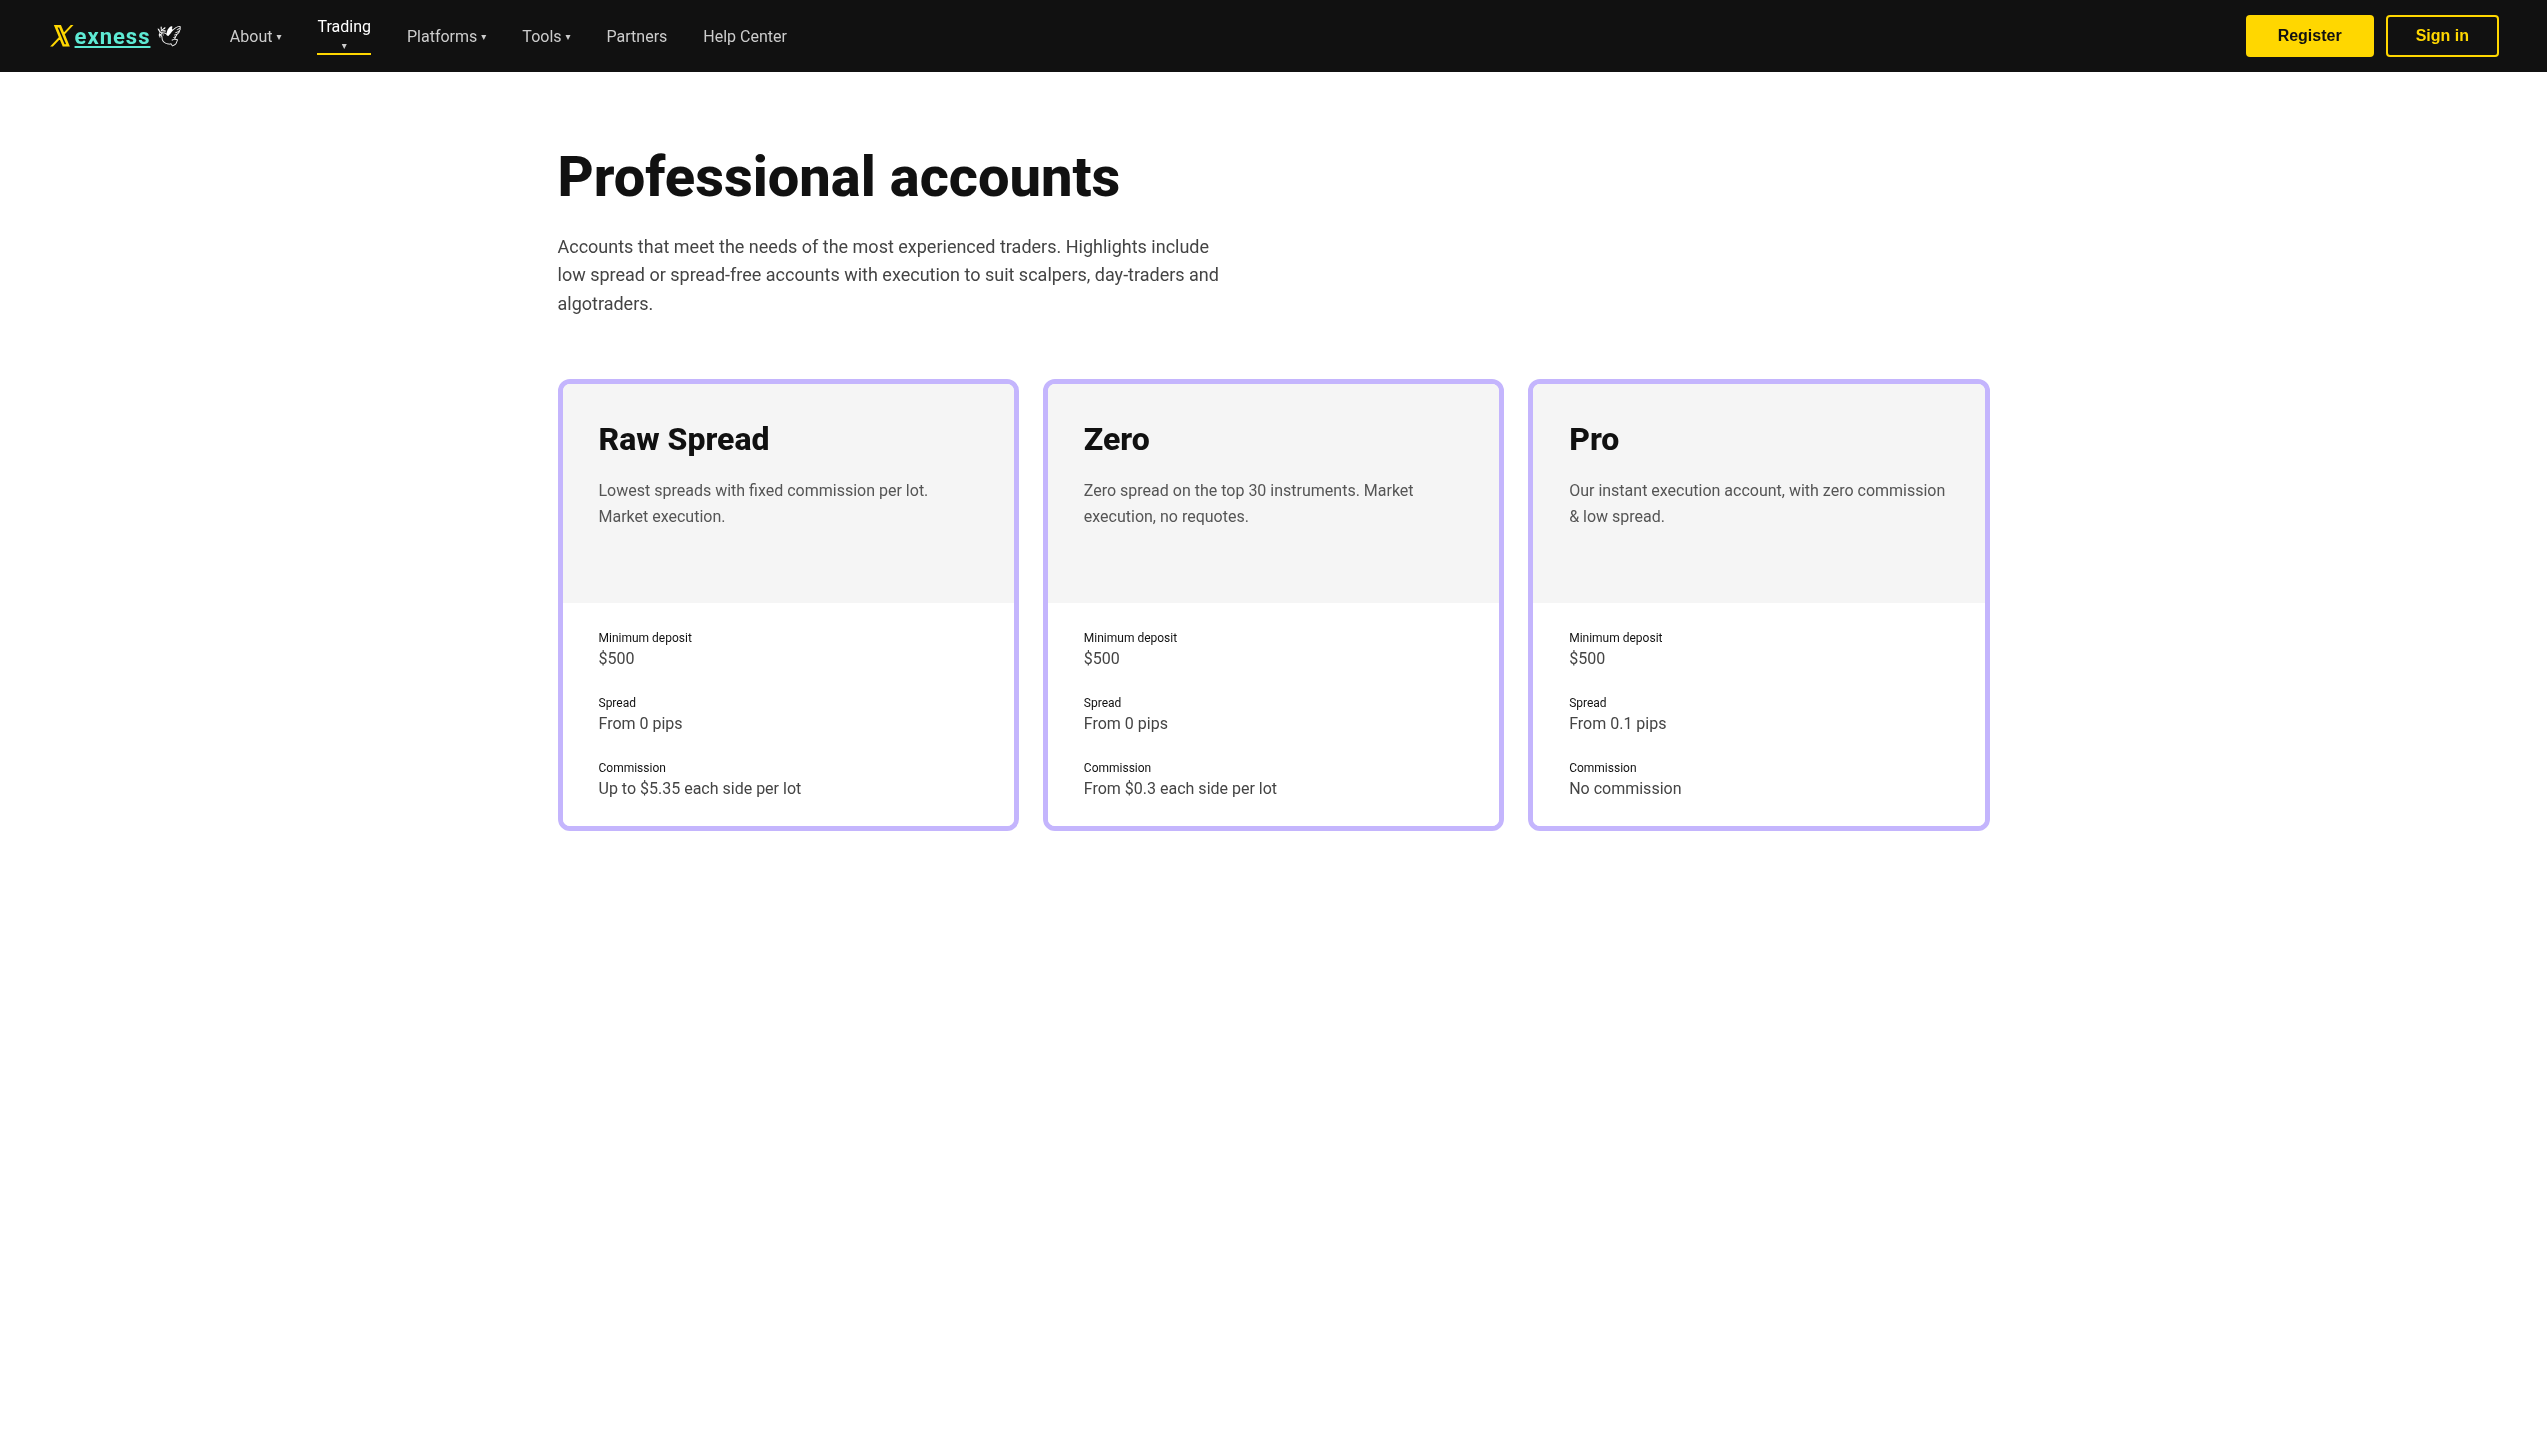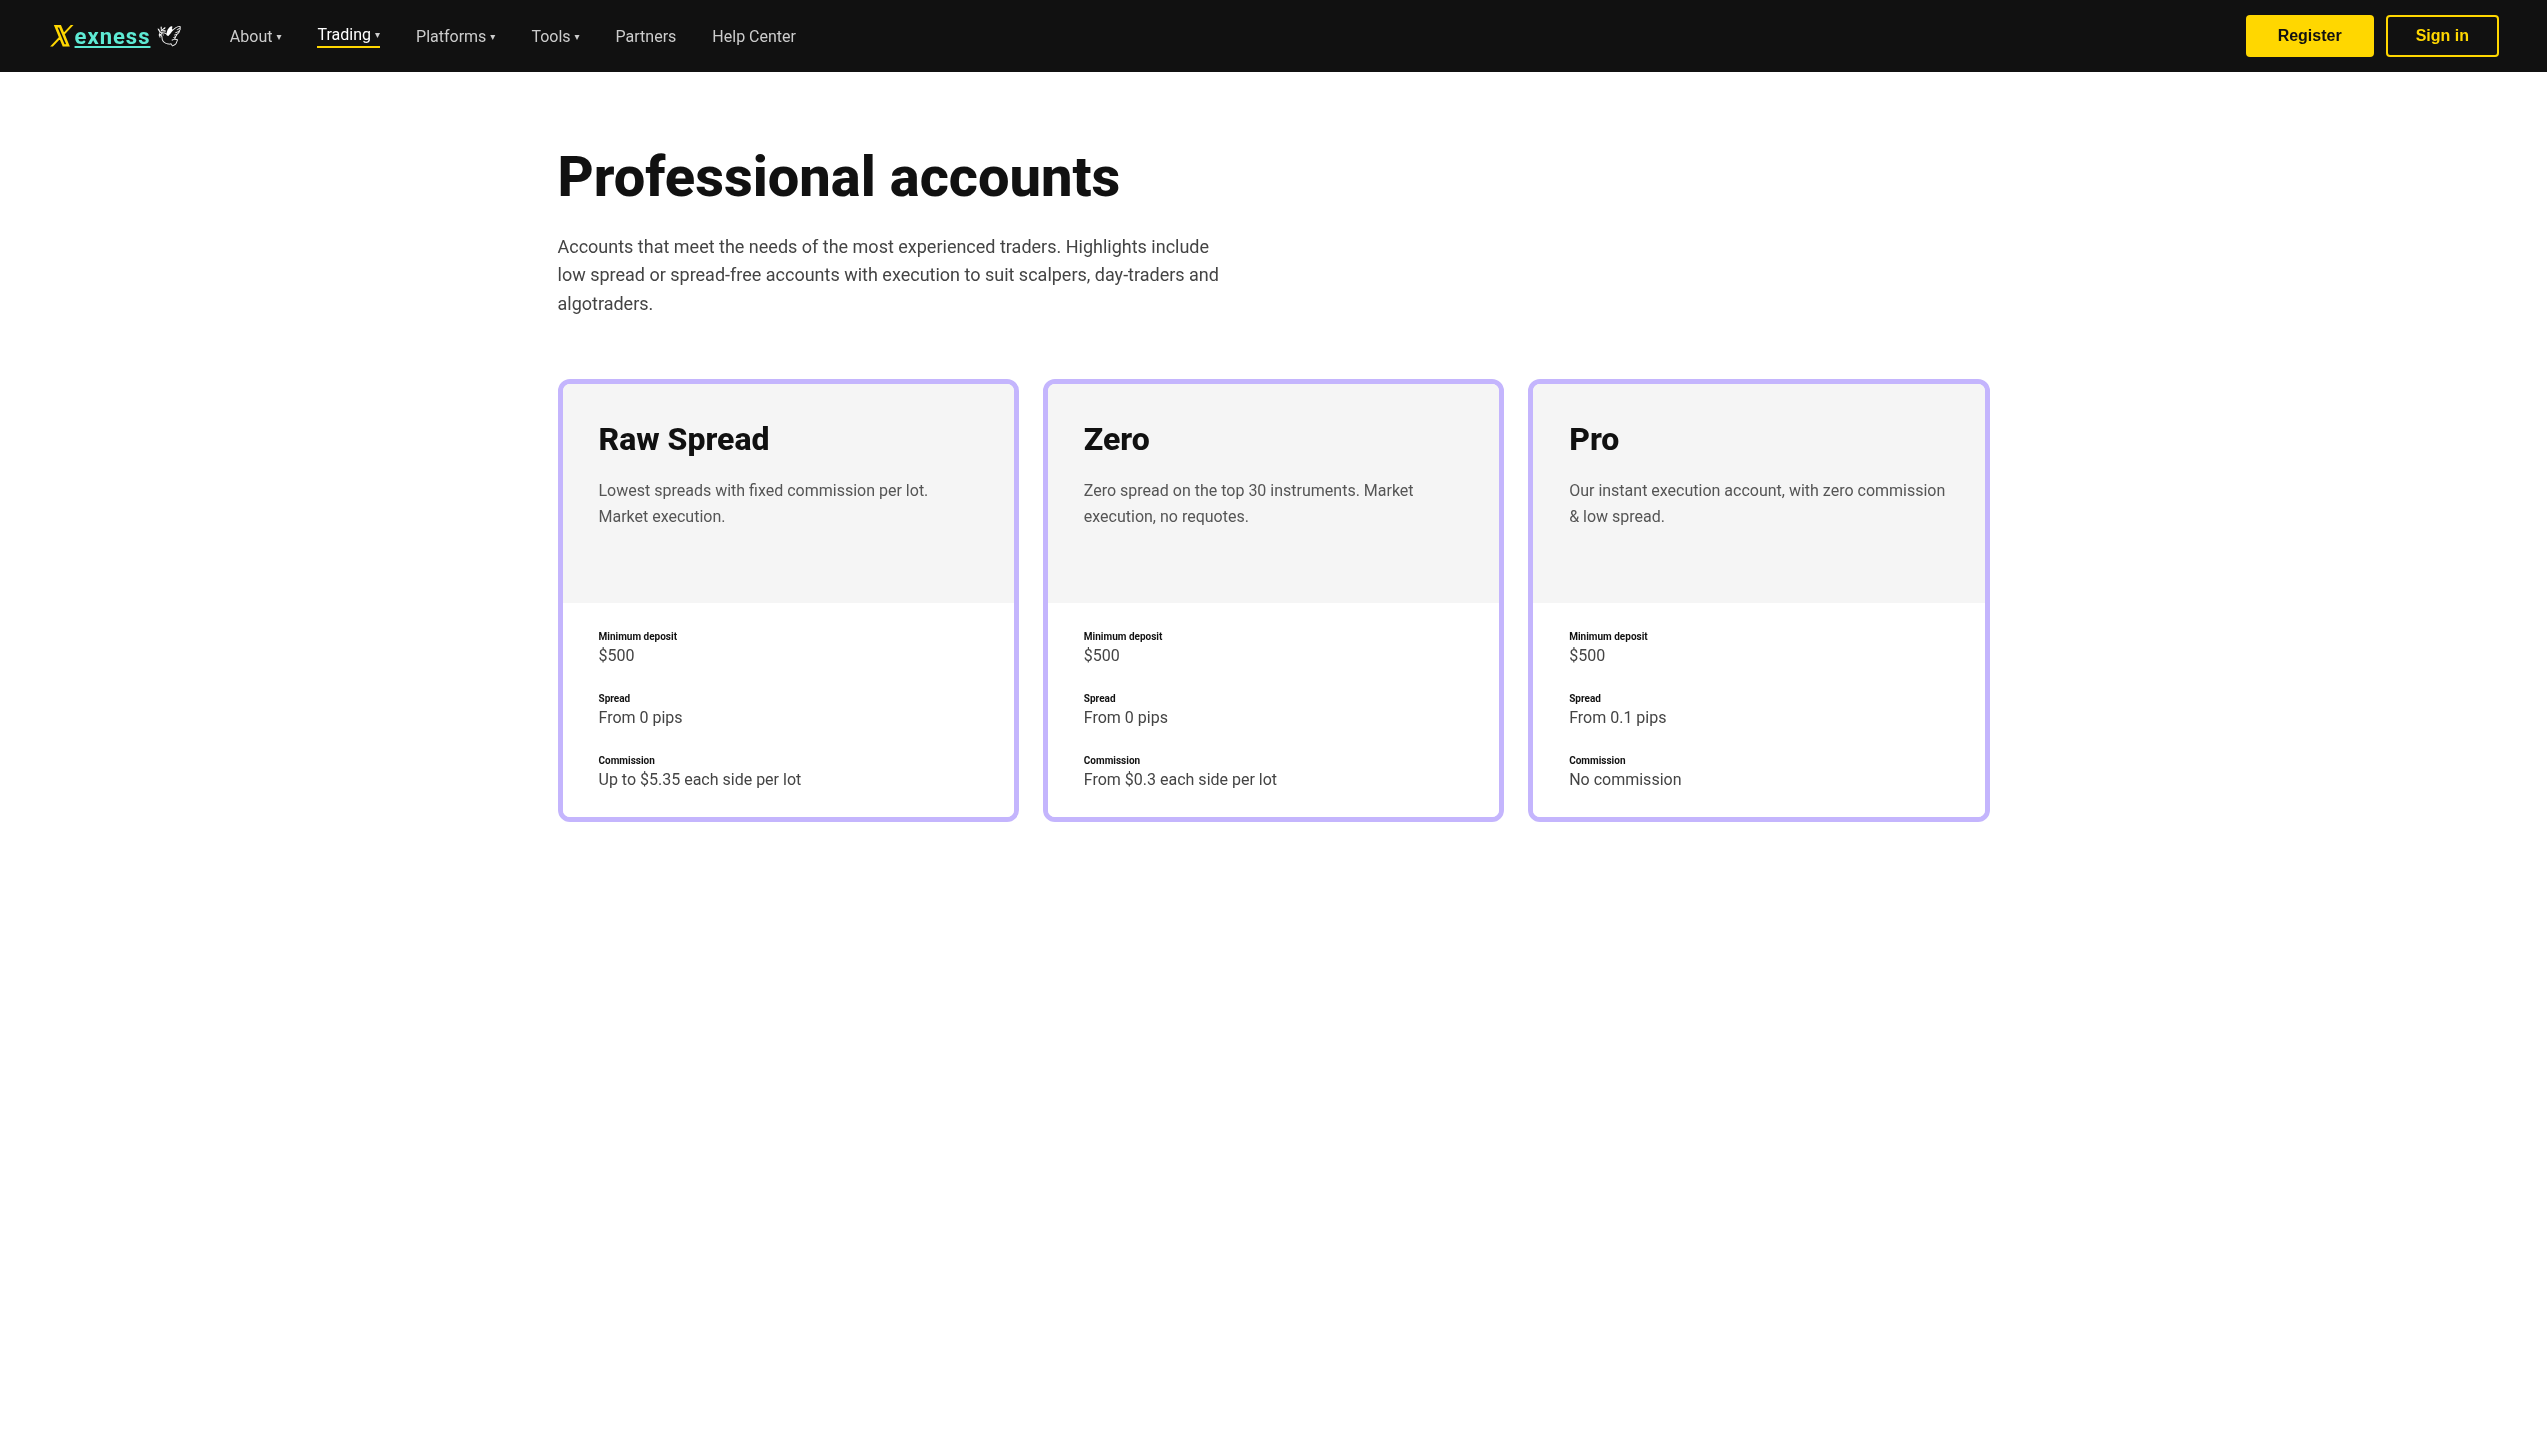--- a/index.html
+++ b/index.html
@@ -85,20 +85,21 @@
       align-items: center;
       gap: 4px;
       cursor: pointer;
       transition: color 0.2s;
     }
 
     .nav-links li a.active {
       color: #fff;
       border-bottom: 2px solid #FFD700;
       padding-bottom: 2px;
+      flex-direction: column;
     }
 
     .nav-chevron {
       font-size: 10px;
       color: #ccc;
     }
 
     .navbar-right {
       display: flex;
       align-items: center;
@@ -192,22 +193,22 @@
 
     .detail-item {
       margin-bottom: 28px;
     }
 
     .detail-item:last-child {
       margin-bottom: 0;
     }
 
     .detail-label {
-      font-size: 10px;
-      font-weight: 700;
+      font-size: 12px;
+      font-weight: 400;
       color: #111;
       margin-bottom: 4px;
     }
 
     .detail-value {
       font-size: 16px;
       color: #444;
       font-weight: 400;
     }
   </style>

